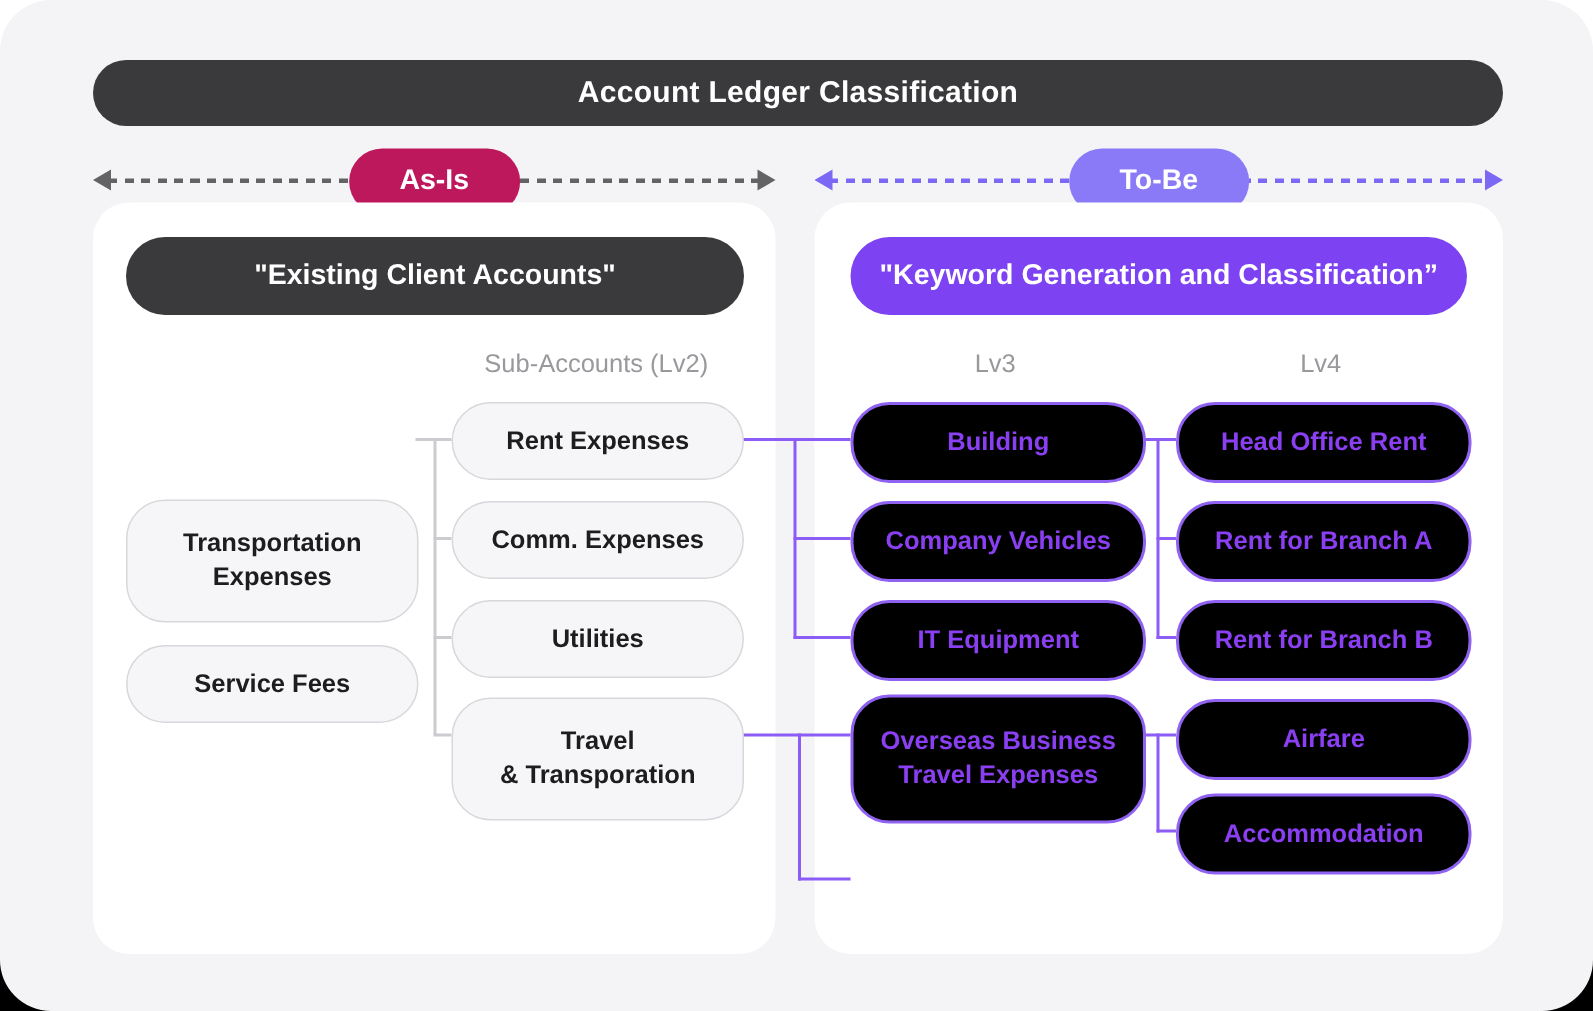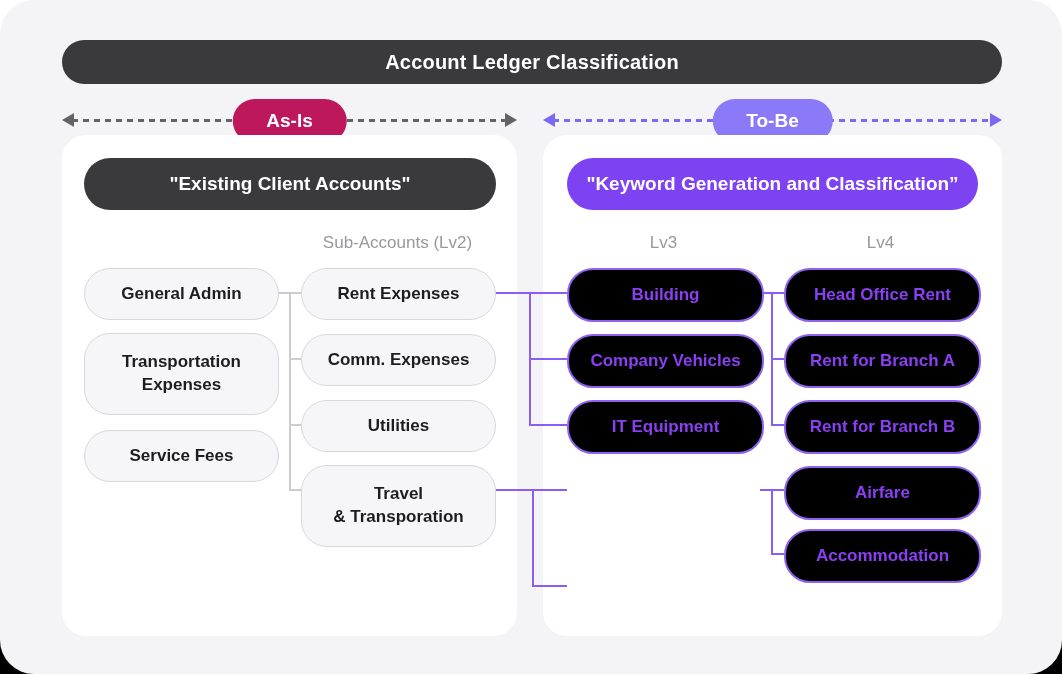--- a/index.html
+++ b/index.html
@@ -112,34 +112,35 @@
 
   <div class="conn conn-purple-h" style="left:760px;top:292px;width:24px;"></div>
   <div class="conn conn-purple-v" style="left:771px;top:292px;height:134px;"></div>
   <div class="conn conn-purple-h" style="left:771px;top:358px;width:13px;"></div>
   <div class="conn conn-purple-h" style="left:771px;top:424px;width:13px;"></div>
 
   <div class="conn conn-purple-h" style="left:760px;top:489px;width:24px;"></div>
   <div class="conn conn-purple-v" style="left:771px;top:489px;height:66px;"></div>
   <div class="conn conn-purple-h" style="left:771px;top:553px;width:13px;"></div>
 
-  <div class="node node-gray" style="left:84px;top:268px;width:193px;height:50px;">General Admin</div>
   <div class="node node-gray" style="left:84px;top:333px;width:193px;height:80px;">Transportation
 Expenses</div>
   <div class="node node-gray" style="left:84px;top:430px;width:193px;height:50px;">Service Fees</div>
 
   <div class="node node-gray" style="left:301px;top:268px;width:193px;height:50px;">Rent Expenses</div>
   <div class="node node-gray" style="left:301px;top:334px;width:193px;height:50px;">Comm. Expenses</div>
   <div class="node node-gray" style="left:301px;top:400px;width:193px;height:50px;">Utilities</div>
   <div class="node node-gray" style="left:301px;top:465px;width:193px;height:80px;">Travel
 &amp; Transporation</div>
 
   <div class="node node-purple" style="left:567px;top:268px;width:193px;height:50px;">Building</div>
   <div class="node node-purple" style="left:567px;top:334px;width:193px;height:50px;">Company Vehicles</div>
   <div class="node node-purple" style="left:567px;top:400px;width:193px;height:50px;">IT Equipment</div>
+  <div class="node node-purple" style="left:567px;top:463px;width:193px;height:82px;">Overseas Business
+Travel Expenses</div>
 
   <div class="node node-purple" style="left:784px;top:268px;width:193px;height:50px;">Head Office Rent</div>
   <div class="node node-purple" style="left:784px;top:334px;width:193px;height:50px;">Rent for Branch A</div>
   <div class="node node-purple" style="left:784px;top:400px;width:193px;height:50px;">Rent for Branch B</div>
   <div class="node node-purple" style="left:784px;top:466px;width:193px;height:50px;">Airfare</div>
   <div class="node node-purple" style="left:784px;top:529px;width:193px;height:50px;">Accommodation</div>
 
 </div>
 
 </body></html>

